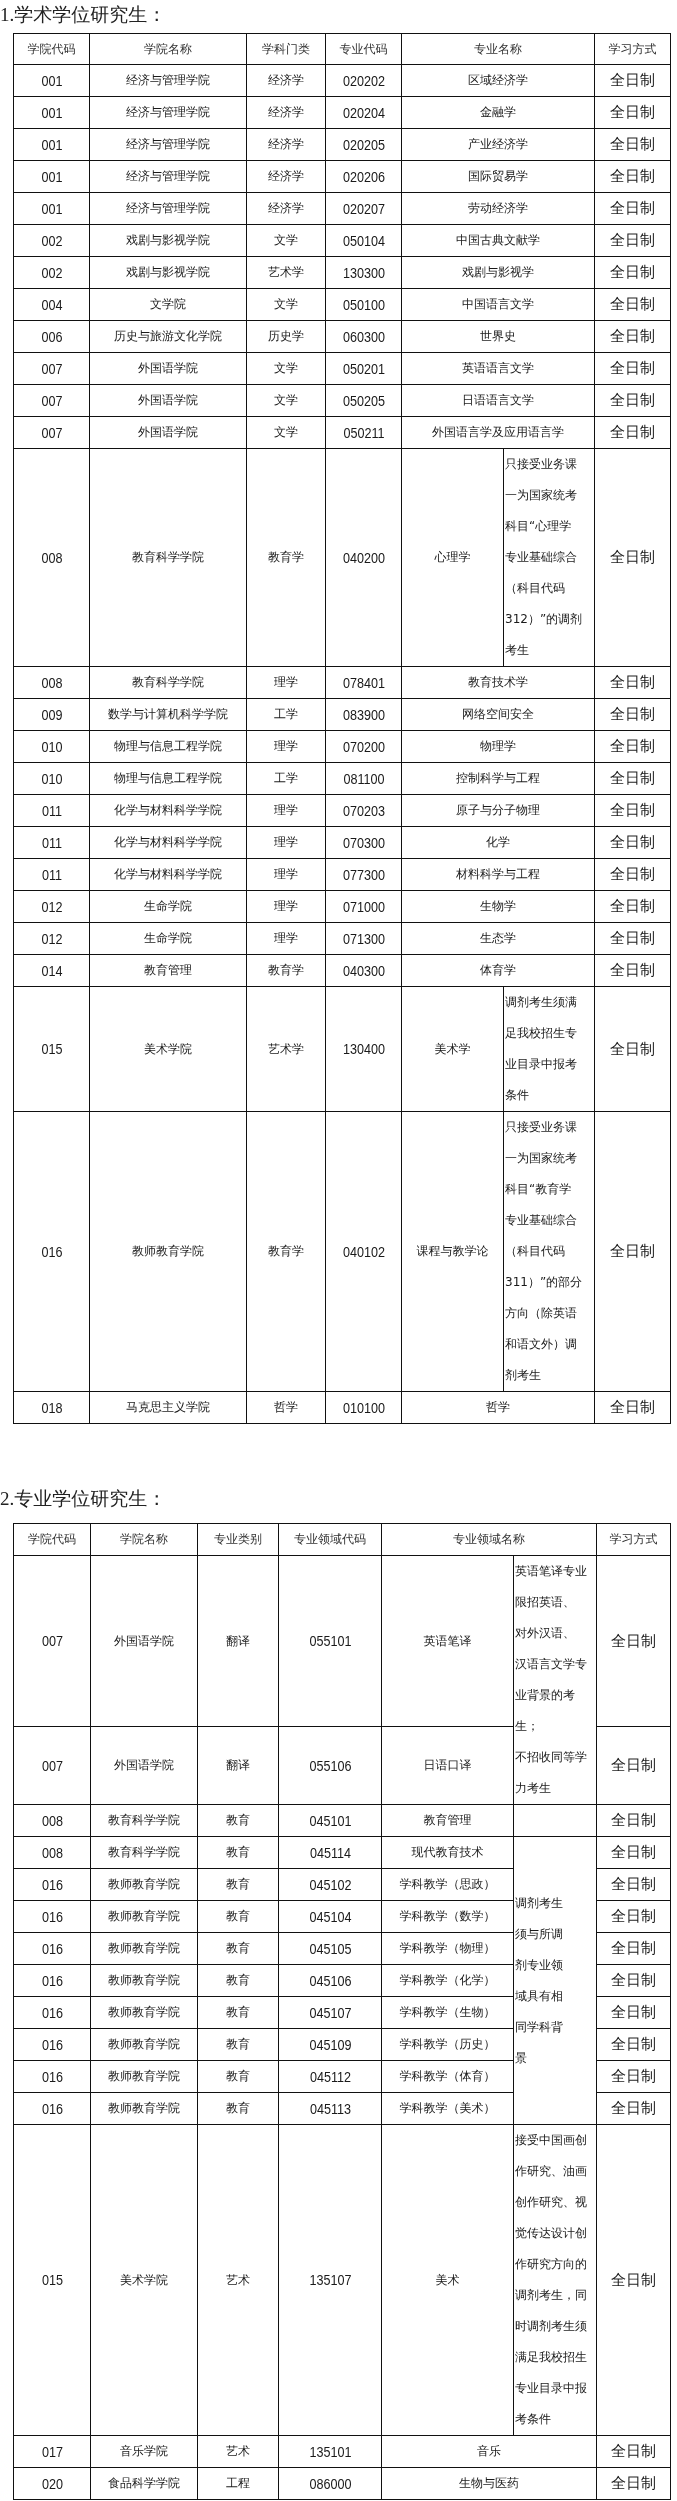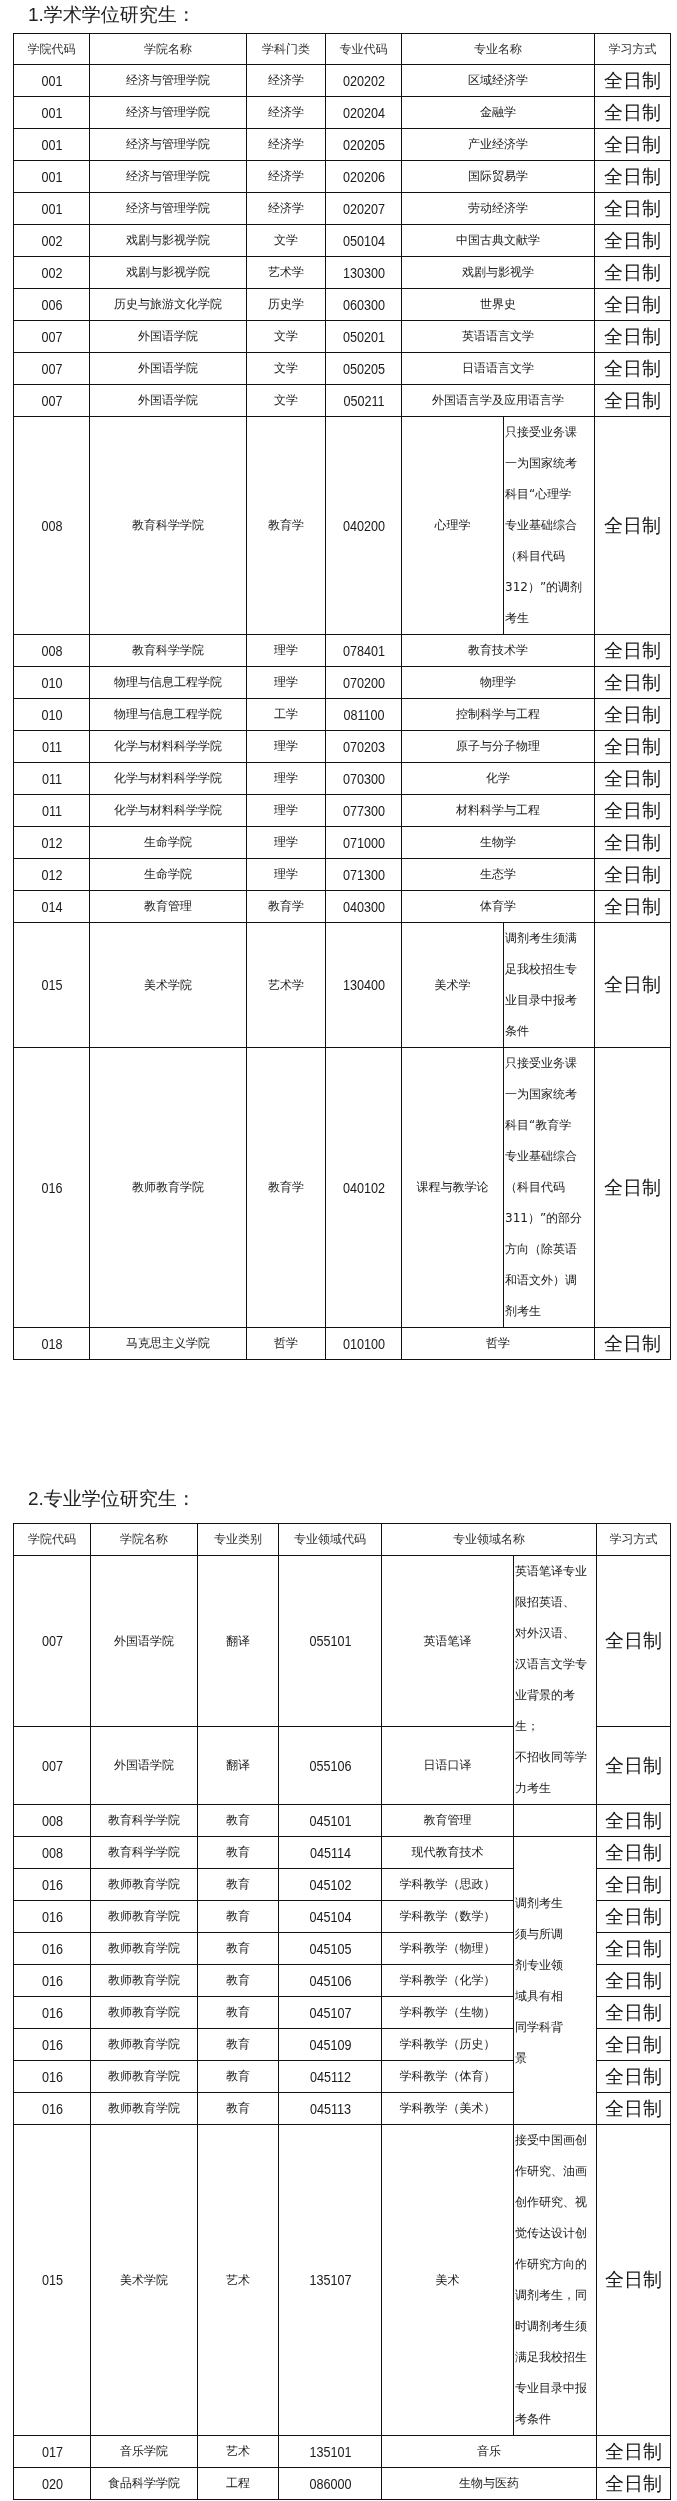--- a/index.html
+++ b/index.html
@@ -1,25 +1,25 @@
 <!DOCTYPE html>
 <html><head>
 <meta charset="utf-8">
 <style>
   * { box-sizing: border-box; margin: 0; padding: 0; }
   html, body { width: 677px; background: #ffffff; }
   body { position: relative; height: 2501px; overflow: hidden; font-family: "DejaVu Sans", sans-serif; color: #111; }
-  .section-title { position: absolute; left: 28px; font-family: Liberation Sans, sans-serif; font-size: 19px; color: #222; letter-spacing: 0px; }
+  .section-title { position: absolute; left: 0; font-family: Liberation Serif, serif; font-size: 19px; color: #222; letter-spacing: 0px; }
   table { position: absolute; left: 13px; border-collapse: collapse; table-layout: fixed; padding-left: 22px; }
   td, th { border: 1.5px solid #111; text-align: center; vertical-align: middle; font-weight: normal; font-size: 12px; color: #1a1a1a; padding: 0; overflow: hidden; }
   th { font-size: 12px; color: #333; }
   td.code { font-family: "Liberation Sans", sans-serif; font-size: 14px; transform: scaleX(0.9); }
   td.note { text-align: left; vertical-align: middle; font-size: 12px; line-height: 31px; padding-left: 1px; word-break: break-all; }
   td.note span { display: block; white-space: nowrap; }
-  td.mode { font-size: 19px; }
+  td.mode { font-size: 15px; }
 </style>
 </head>
 <body>
 
 <div class="section-title" style="top:2px;">1.学术学位研究生：</div>
 
 <table id="t1" style="top:33px; width:657px;">
   <colgroup>
     <col style="width:76px">
       <col style="width:157px">
@@ -90,20 +90,28 @@
       </tr>
       <tr style="height: 32px;">
         <td class="code">002</td>
         <td>戏剧与影视学院</td>
         <td>艺术学</td>
         <td class="code">130300</td>
         <td colspan="2">戏剧与影视学</td>
         <td class="mode">全日制</td>
       </tr>
       <tr style="height: 32px;">
+        <td class="code">004</td>
+        <td>文学院</td>
+        <td>文学</td>
+        <td class="code">050100</td>
+        <td colspan="2">中国语言文学</td>
+        <td class="mode">全日制</td>
+      </tr>
+      <tr style="height: 32px;">
         <td class="code">006</td>
         <td>历史与旅游文化学院</td>
         <td>历史学</td>
         <td class="code">060300</td>
         <td colspan="2">世界史</td>
         <td class="mode">全日制</td>
       </tr>
       <tr style="height: 32px;">
         <td class="code">007</td>
         <td>外国语学院</td>
@@ -144,20 +152,28 @@
           <span>考生</span>
         </td>
         <td class="mode">全日制</td>
       </tr>
       <tr style="height: 32px;">
         <td class="code">008</td>
         <td>教育科学学院</td>
         <td>理学</td>
         <td class="code">078401</td>
         <td colspan="2">教育技术学</td>
+        <td class="mode">全日制</td>
+      </tr>
+      <tr style="height: 32px;">
+        <td class="code">009</td>
+        <td>数学与计算机科学学院</td>
+        <td>工学</td>
+        <td class="code">083900</td>
+        <td colspan="2">网络空间安全</td>
         <td class="mode">全日制</td>
       </tr>
       <tr style="height: 32px;">
         <td class="code">010</td>
         <td>物理与信息工程学院</td>
         <td>理学</td>
         <td class="code">070200</td>
         <td colspan="2">物理学</td>
         <td class="mode">全日制</td>
       </tr>

